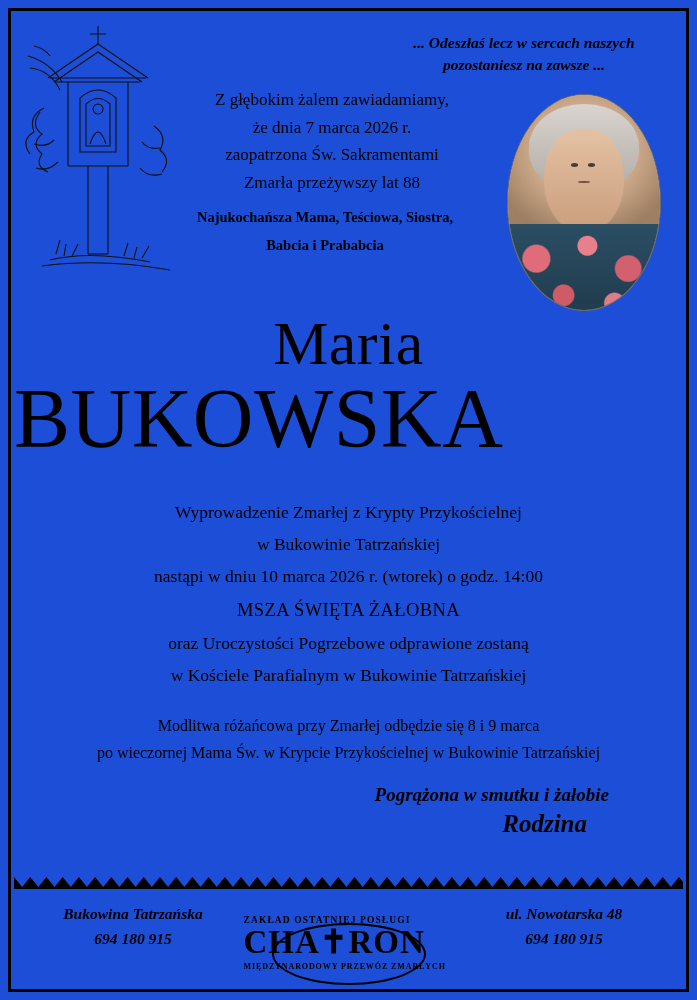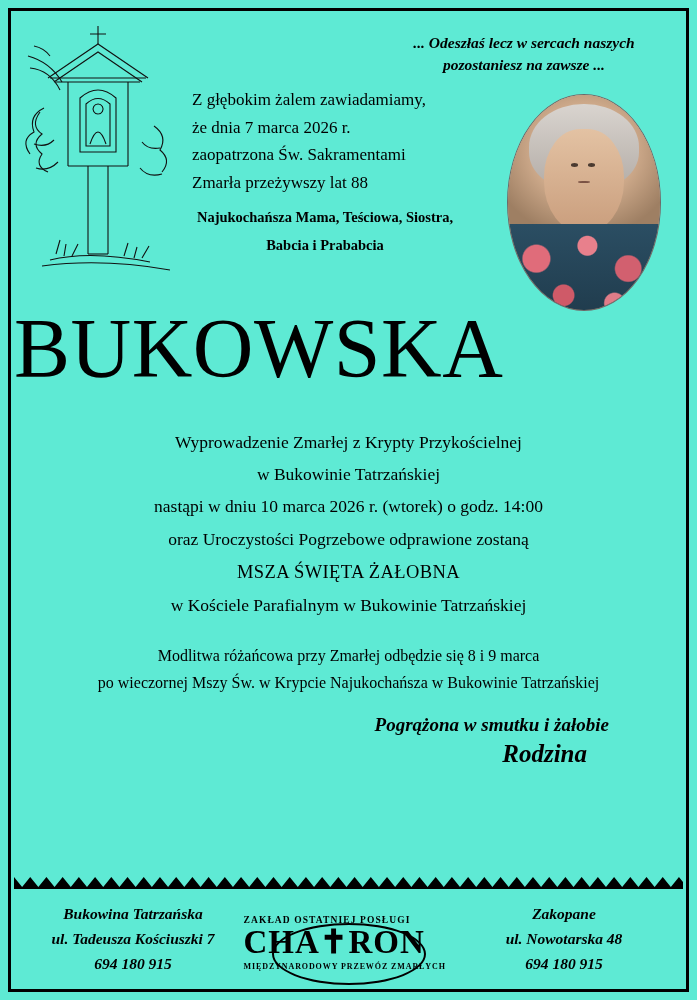--- a/index.html
+++ b/index.html
@@ -12,21 +12,21 @@
     height: 1000px;
     font-family: "Liberation Serif", serif;
     color: #000000;
     overflow: hidden;
   }
 
   .poster {
     position: relative;
     width: 697px;
     height: 1000px;
-    background: #5eead4;
+    background: #1d4ed8;
     box-sizing: border-box;
     padding: 8px;
   }
 
   .frame-outer {
     position: absolute;
     left: 8px;
     top: 8px;
     right: 8px;
     bottom: 8px;
@@ -70,21 +70,21 @@
     font-size: 15.5px;
     line-height: 1.45;
   }
 
   
   .announce {
     position: absolute;
     left: 178px;
     top: 72px;
     width: 280px;
-    text-align: left;
+    text-align: center;
     font-size: 17px;
     line-height: 1.62;
   }
   .announce .ln { display: block; white-space: nowrap; }
 
   .roles {
     position: absolute;
     left: 166px;
     top: 190px;
     width: 290px;
@@ -380,64 +380,63 @@
             <div class="ph-eye l"></div>
             <div class="ph-eye r"></div>
             <div class="ph-mouth"></div>
           </div>
           <div class="ph-scarf"></div>
         </div>
       </div>
     </div>
 
 
+    <div class="firstname">Maria</div>
     <div class="lastname">BUKOWSKA</div>
 
     <div class="ceremony">
       <span class="ln">Wyprowadzenie Zmarłej z Krypty Przykościelnej</span>
       <span class="ln">w Bukowinie Tatrzańskiej</span>
       <span class="ln">nastąpi w dniu 10 marca 2026 r. (wtorek) o godz. 14:00</span>
+      <span class="ln caps">MSZA ŚWIĘTA ŻAŁOBNA</span>
       <span class="ln">oraz Uroczystości Pogrzebowe odprawione zostaną</span>
-      <span class="ln caps">MSZA ŚWIĘTA ŻAŁOBNA</span>
       <span class="ln">w Kościele Parafialnym w Bukowinie Tatrzańskiej</span>
     </div>
 
     <div class="rosary">
       <span class="ln">Modlitwa różańcowa przy Zmarłej odbędzie się 8 i 9 marca</span>
-      <span class="ln">po wieczornej Mszy Św. w Krypcie Najukochańsza w Bukowinie Tatrzańskiej</span>
+      <span class="ln">po wieczornej Mama Św. w Krypcie Przykościelnej w Bukowinie Tatrzańskiej</span>
     </div>
 
     <div class="closing">
       <div class="l1">Pogrążona  w smutku i żałobie</div>
       <div class="l2">Rodzina</div>
     </div>
 
     <div class="zigzag-wrap">
       <svg class="zigzag" viewBox="0 0 660 16" preserveAspectRatio="none">
         <path d="M0 15 L0 3 L8 13 L16 3 L24 13 L32 3 L40 13 L48 3 L56 13 L64 3 L72 13 L80 3 L88 13 L96 3 L104 13 L112 3 L120 13 L128 3 L136 13 L144 3 L152 13 L160 3 L168 13 L176 3 L184 13 L192 3 L200 13 L208 3 L216 13 L224 3 L232 13 L240 3 L248 13 L256 3 L264 13 L272 3 L280 13 L288 3 L296 13 L304 3 L312 13 L320 3 L328 13 L336 3 L344 13 L352 3 L360 13 L368 3 L376 13 L384 3 L392 13 L400 3 L408 13 L416 3 L424 13 L432 3 L440 13 L448 3 L456 13 L464 3 L472 13 L480 3 L488 13 L496 3 L504 13 L512 3 L520 13 L528 3 L536 13 L544 3 L552 13 L560 3 L568 13 L576 3 L584 13 L592 3 L600 13 L608 3 L616 13 L624 3 L632 13 L640 3 L648 13 L656 3 L660 8 L660 15 Z" fill="#000"></path>
       </svg>
     </div>
 
     <div class="footer">
       <div class="foot-col left">
         <span class="ln">Bukowina Tatrzańska</span>
-        <span class="ln">ul. Tadeusza Kościuszki 7</span>
         <span class="ln">694 180 915</span>
       </div>
 
       <div class="logo">
         <div class="ringbox"></div>
         <div class="arc-top">ZAKŁAD OSTATNIEJ POSŁUGI</div>
         <div class="brand">
           <span>CHA</span><span>✝</span><span>RON</span>
         </div>
         <div class="arc-bot">MIĘDZYNARODOWY PRZEWÓZ ZMARŁYCH</div>
       </div>
 
       <div class="foot-col right">
-        <span class="ln">Zakopane</span>
         <span class="ln">ul. Nowotarska 48</span>
         <span class="ln">694 180 915</span>
       </div>
     </div>
 
   </div>
 </div>
 
 </body></html>

